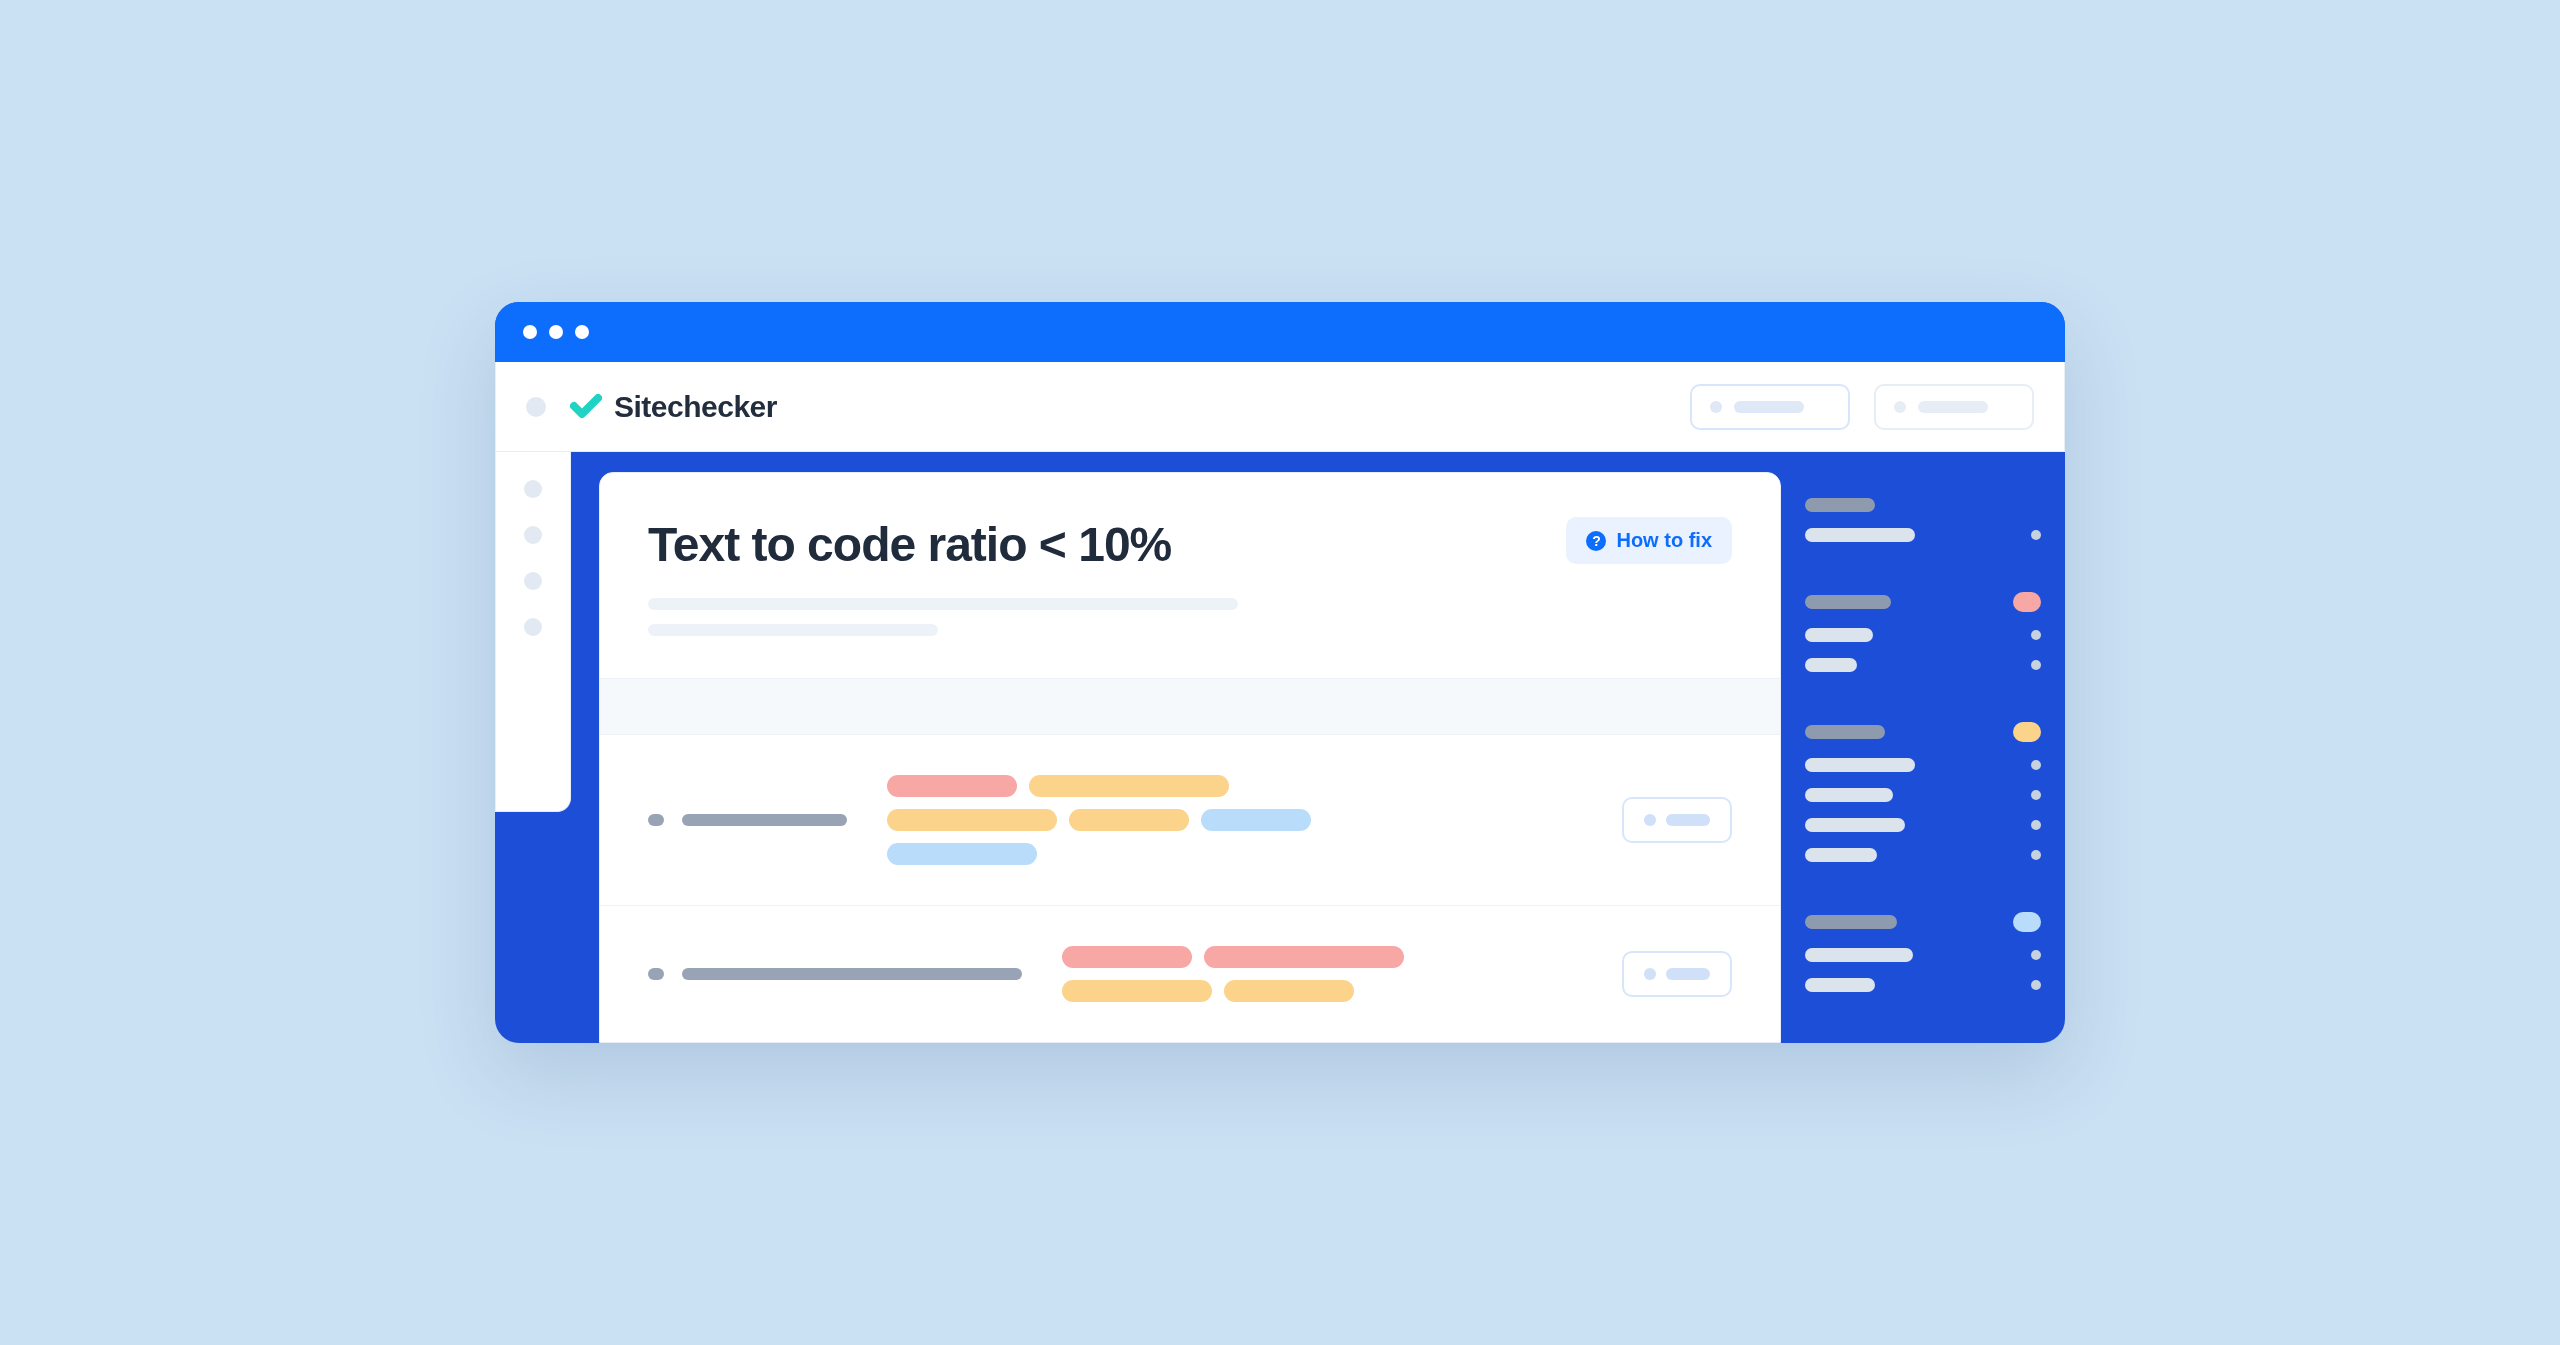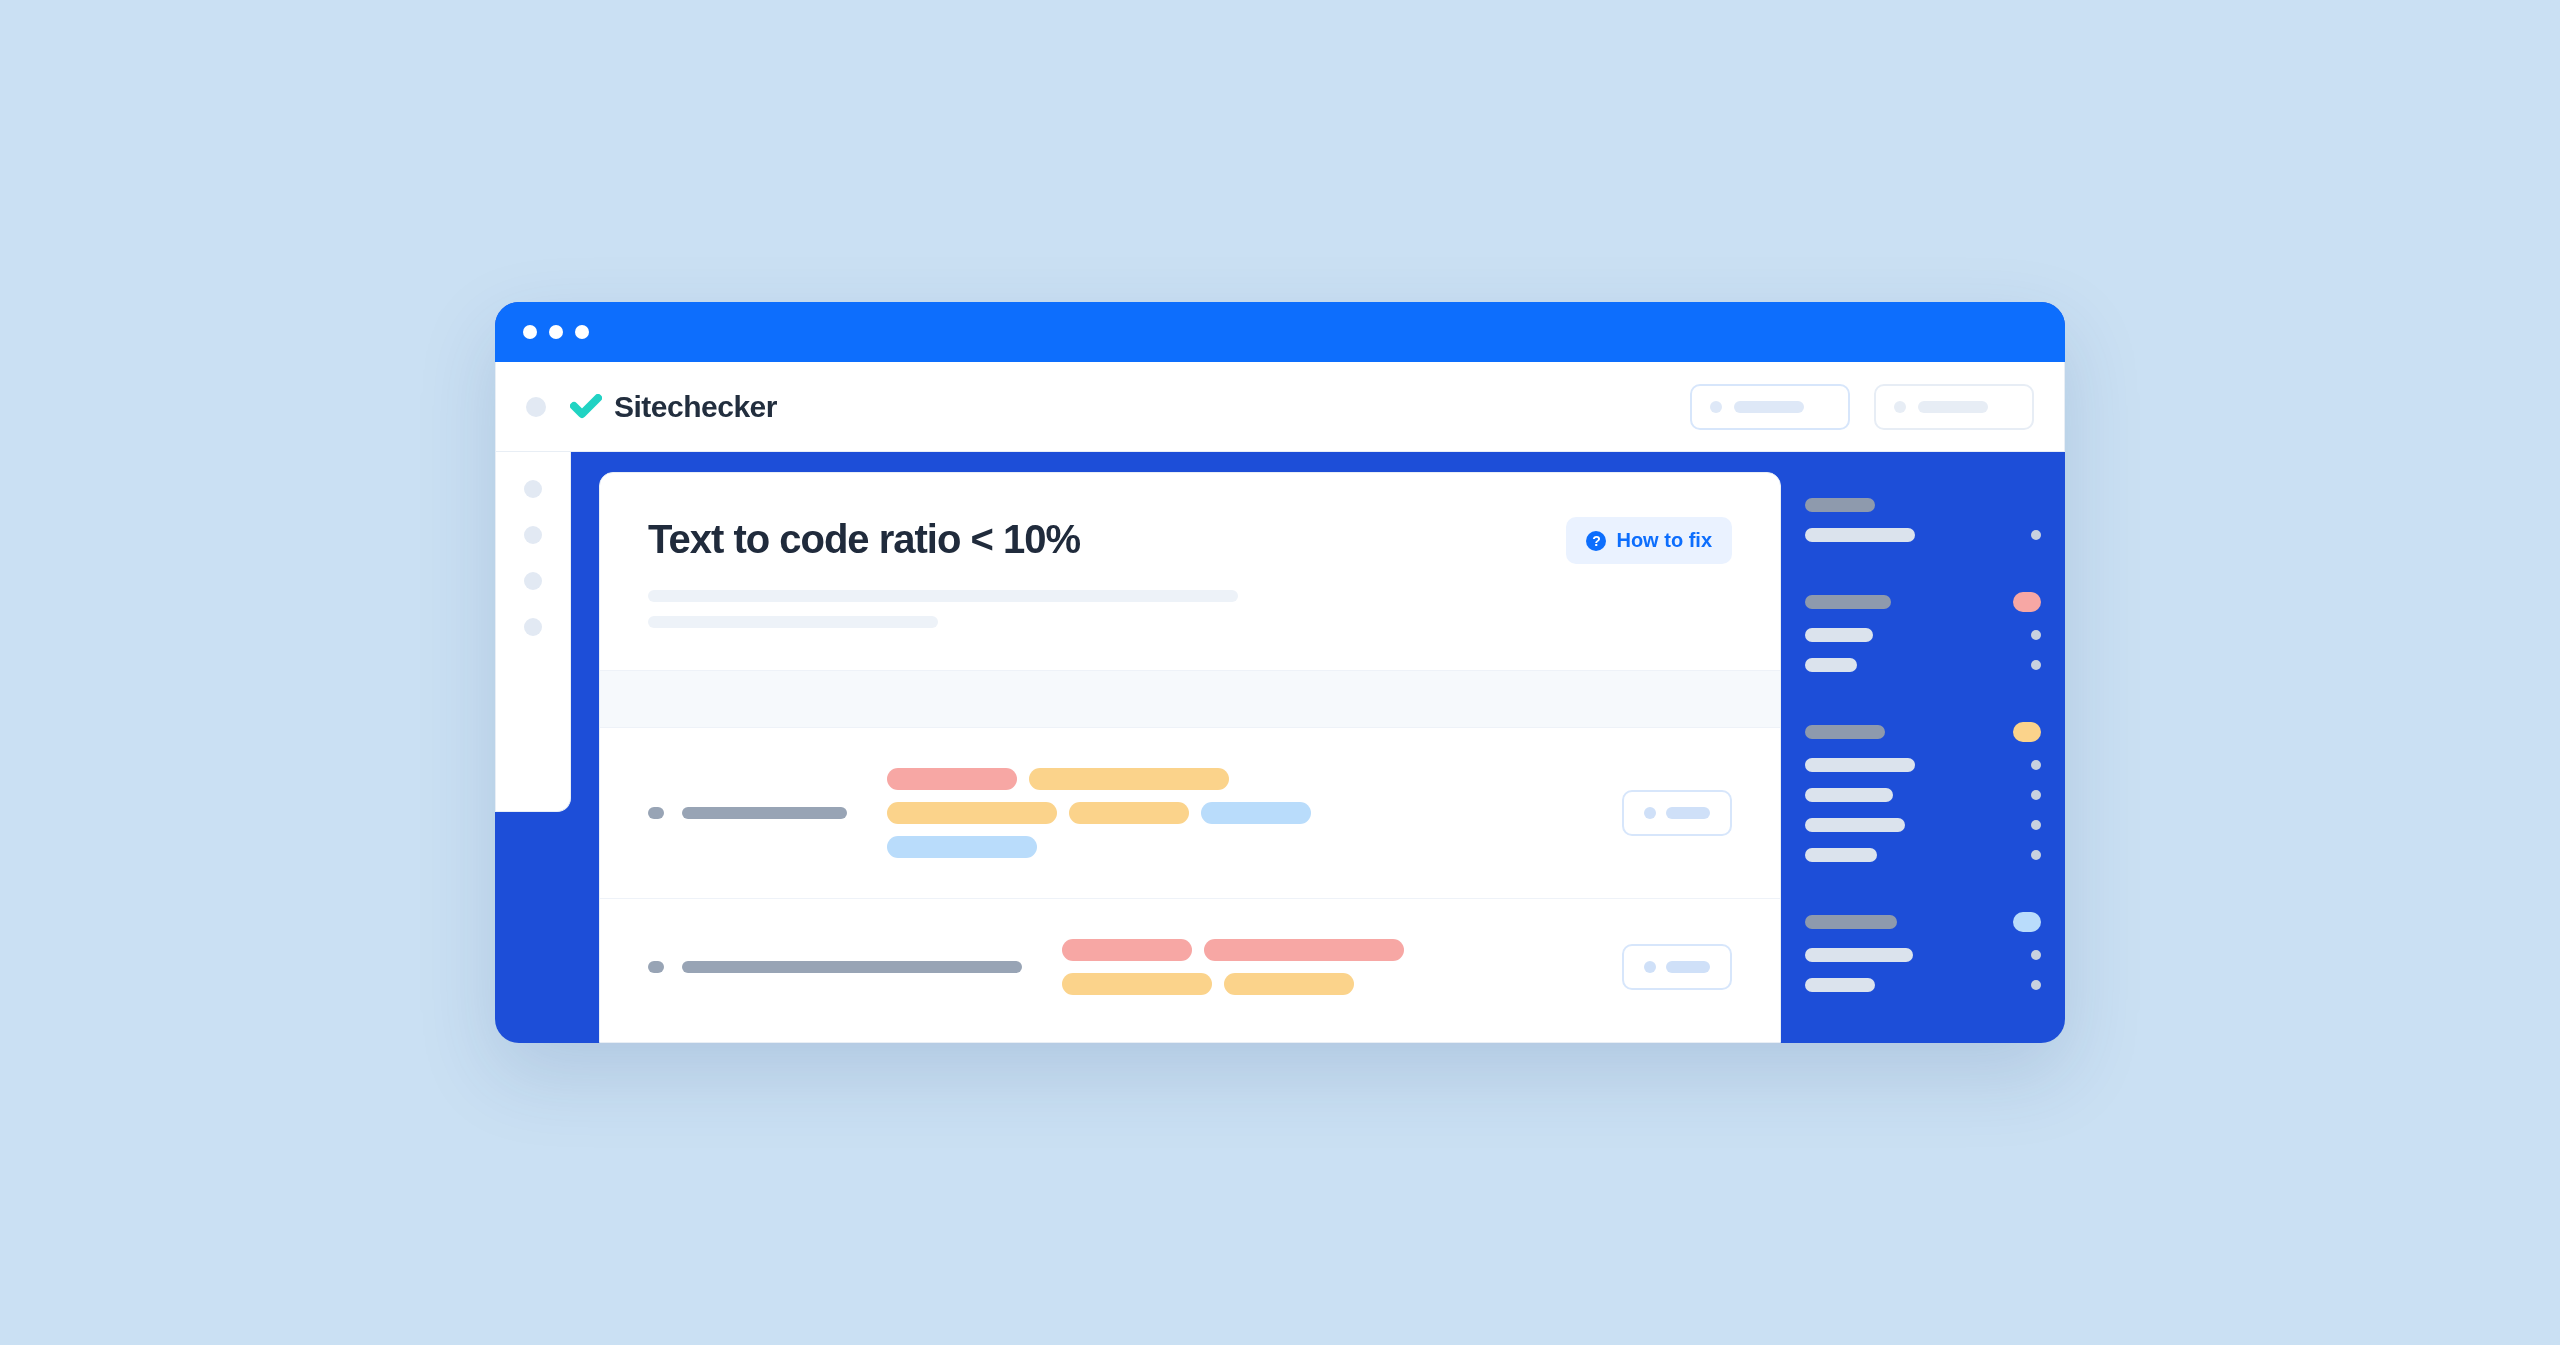--- a/index.html
+++ b/index.html
@@ -112,21 +112,21 @@
   flex-direction: column;
   overflow: hidden;
 }
 .panel-head {
   padding: 44px 48px 28px 48px;
 }
 .title-row {
   display: flex; align-items: flex-start; justify-content: space-between; gap: 20px;
 }
 .page-title {
-  font-size: 40px; font-weight: 900; color: #202b3c; letter-spacing: -1px;
+  font-size: 48px; font-weight: 900; color: #202b3c; letter-spacing: -1px;
 }
 .howfix {
   background: #eaf2ff;
   border-radius: 10px;
   padding: 12px 20px;
   display: flex;
   align-items: center;
   gap: 10px;
   color: #0d6efd;
   font-weight: 700;

